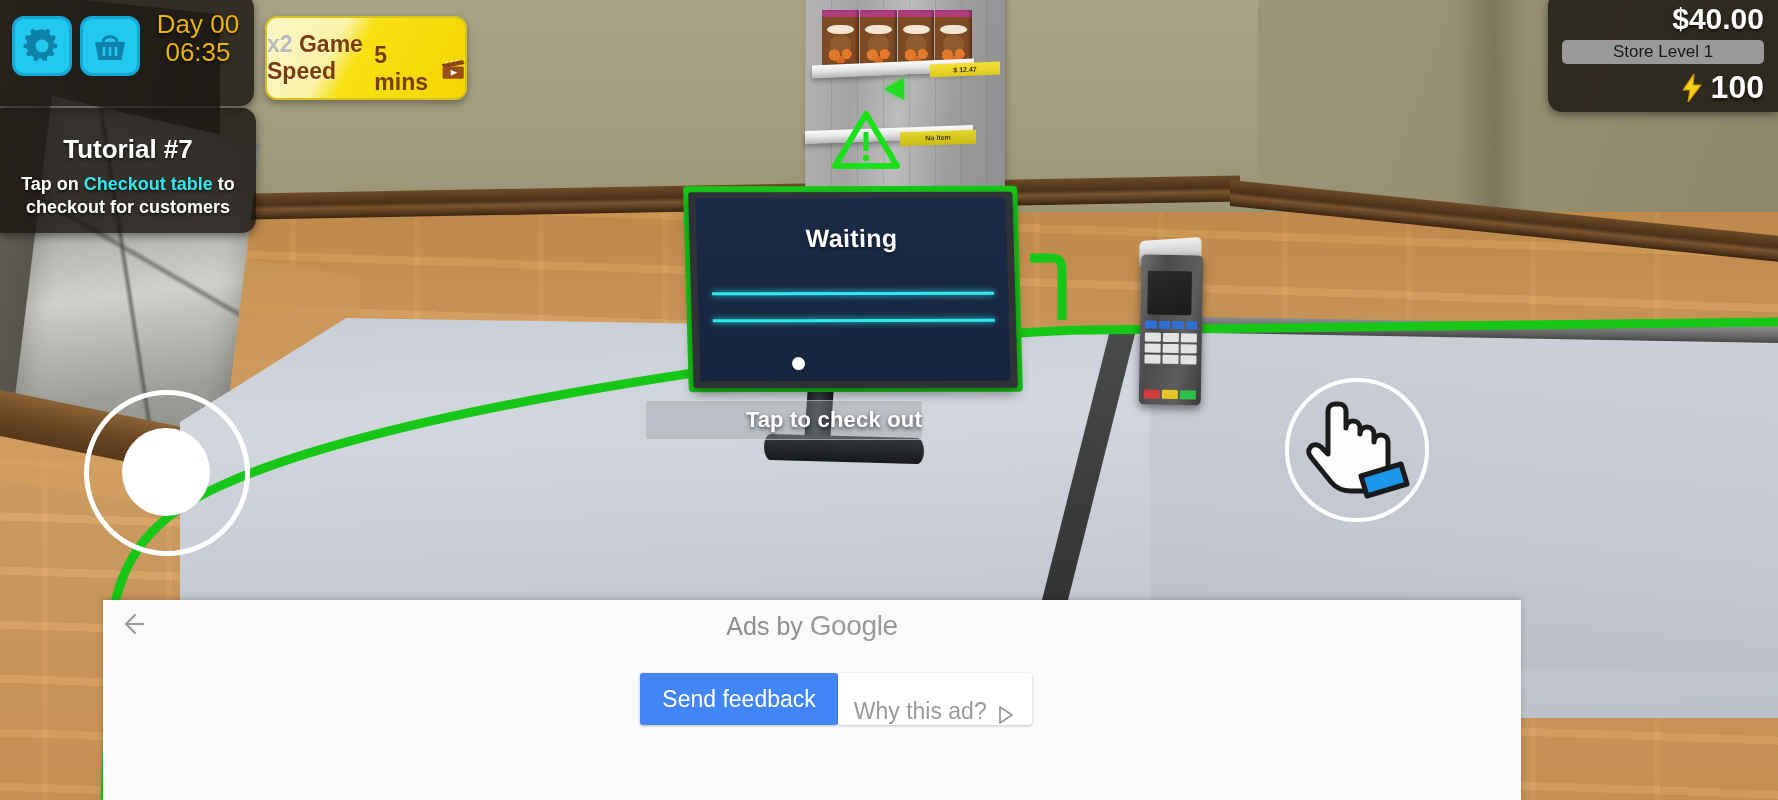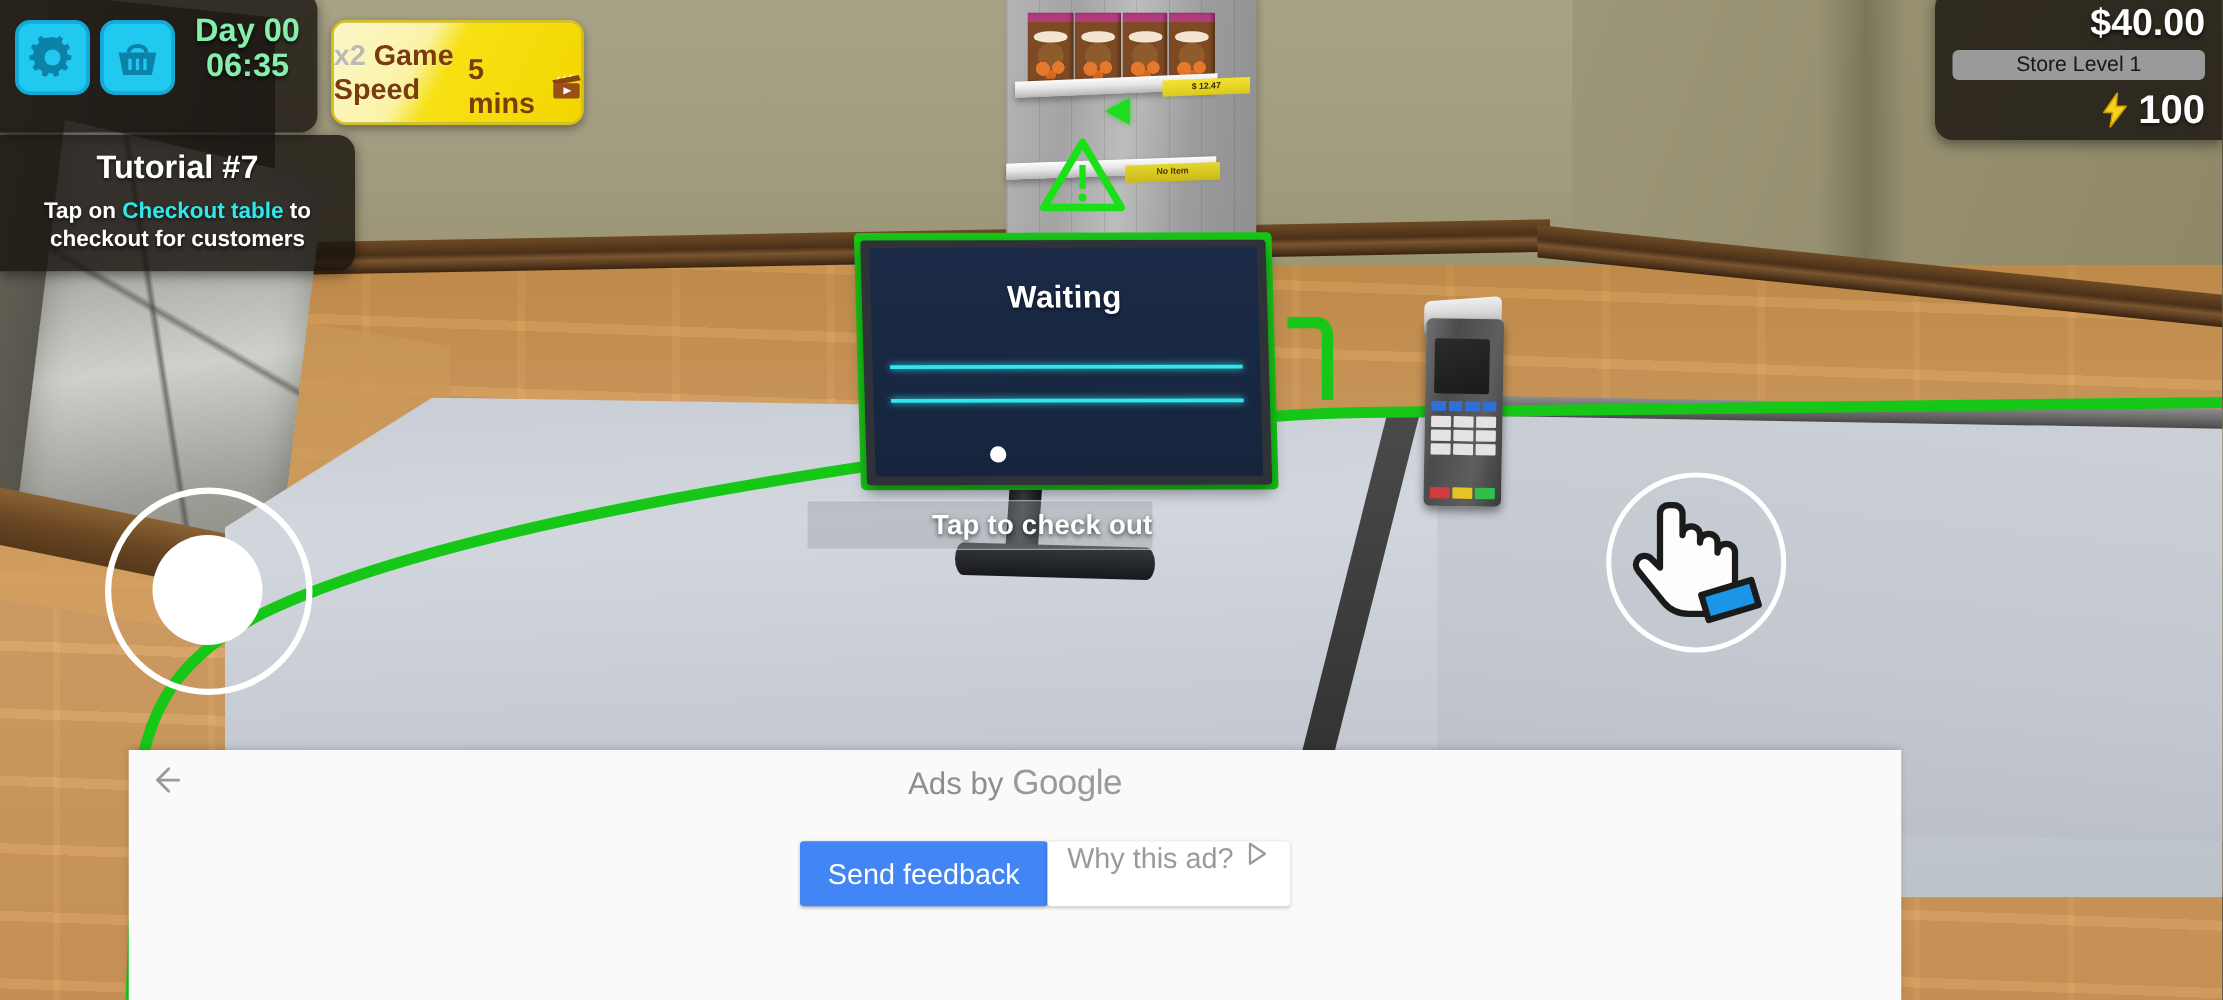--- a/index.html
+++ b/index.html
@@ -254,28 +254,28 @@
   #top-left-panel{ left:0; top:-6px; width:254px; height:112px; border-radius:0 14px 14px 0; }
   .sq-btn{
     position:absolute; top:22px; width:60px; height:60px; border-radius:12px;
     background:#21c8f0; border:3px solid #14a9d6;
     display:flex; align-items:center; justify-content:center; cursor:pointer;
   }
   #settings-btn{ left:12px; }
   #basket-btn{ left:80px; }
   .daytime{
     position:absolute; left:146px; top:16px; width:104px; text-align:center;
-    color:#86efac; font-weight:bold; line-height:1.08;
+    color:#eab308; font-weight:normal; line-height:1.08;
     text-shadow:0 2px 3px rgba(0,0,0,.6);
   }
   .daytime .d{ font-size:26px; }
   .daytime .t{ font-size:26px; }
 
   #tutorial-panel{
-    left:0; top:108px; width:284px; padding:4px 12px 14px; border-radius:0 14px 14px 0;
+    left:0; top:108px; width:256px; padding:20px 12px 14px; border-radius:0 14px 14px 0;
   }
   .tut-title{
     color:#fff; font-size:26px; font-weight:bold; text-align:center; padding:6px 0 8px;
     text-shadow:0 2px 3px rgba(0,0,0,.6);
   }
   .tut-body{
     color:#fff; font-size:18px; font-weight:bold; text-align:center; line-height:1.28;
     text-shadow:0 2px 3px rgba(0,0,0,.6);
   }
   .tut-hl{ color:#2ee8ee; }
@@ -343,21 +343,21 @@
   }
   #send-feedback-btn{
     background:#4285f4; color:#fff; font-size:23px; border:none;
     padding:0 22px; height:52px; border-radius:3px; cursor:pointer;
     font-family:"Liberation Sans", sans-serif;
     box-shadow:0 1px 3px rgba(0,0,0,.28);
   }
   #why-this-ad-btn{
     background:#fff; color:#9a9a9a; font-size:23px; border:none;
     padding:0 16px; height:52px; border-radius:3px; cursor:pointer;
-    display:flex; align-items:flex-start; gap:9px;
+    display:flex; align-items:flex-end; gap:9px;
     font-family:"Liberation Sans", sans-serif;
     box-shadow:0 1px 3px rgba(0,0,0,.22);
   }
 </style>
 </head>
 <body>
 
 <div id="stage">
 
   <div class="scene">

